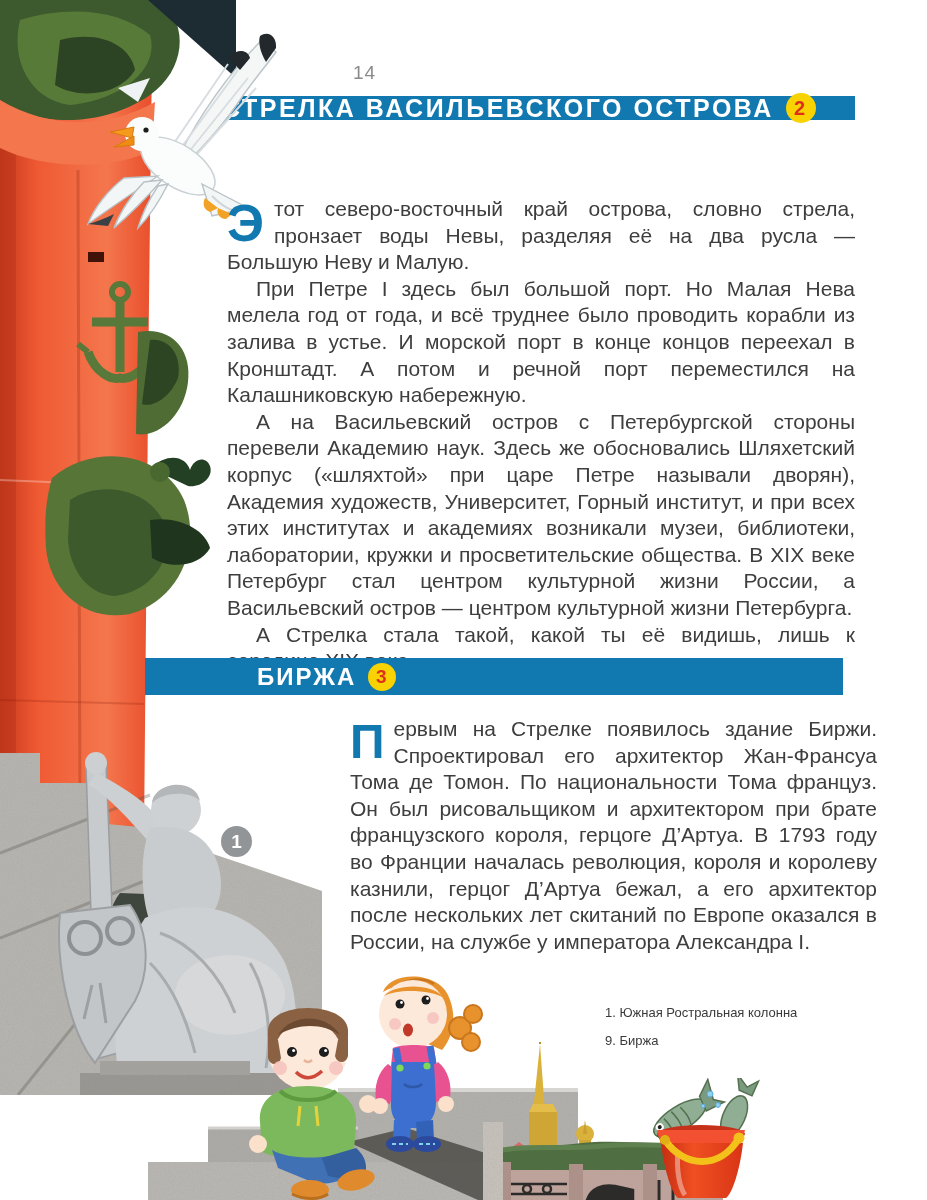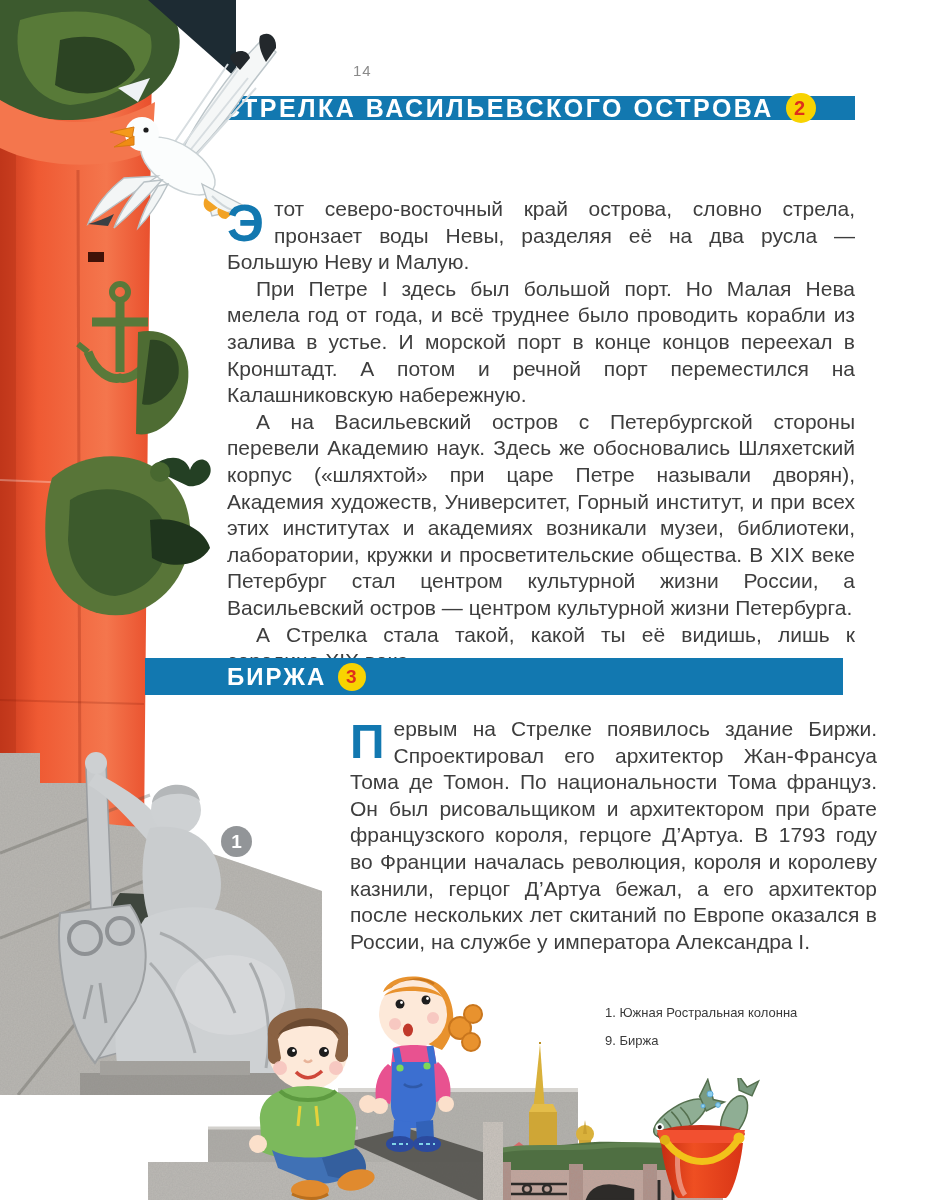--- a/index.html
+++ b/index.html
@@ -8,26 +8,26 @@
     --badge-red:#df2f1c;
     --text-color:#3e3e3e;
     --caption-color:#3a3a3a;
     --pagenum-color:#8a8a8a;
     --marker-gray:#84878a;
   }
   html,body{margin:0;padding:0;background:#e9e9e9}
   #page{position:relative;width:927px;height:1200px;background:#ffffff;overflow:hidden;
         font-family:"Liberation Sans",sans-serif;margin:0 auto}
   .art{position:absolute}
-  .pagenum{position:absolute;left:353px;top:62px;font-size:15px;color:var(--pagenum-color);letter-spacing:1px}
+  .pagenum{position:absolute;left:353px;top:62px;font-size:19px;color:var(--pagenum-color);letter-spacing:1px}
   .banner{position:absolute;background:var(--banner-blue);color:#fff;display:flex;align-items:center;
           font-weight:bold;box-sizing:border-box}
   .banner .ttl{white-space:nowrap}
   .banner-1{left:222px;top:96px;width:633px;height:24px;justify-content:flex-start;font-size:25px;letter-spacing:2.5px}
-  .banner-2{left:145px;top:658px;width:698px;height:37px;justify-content:flex-start;padding-left:82px;font-size:24px;letter-spacing:2px}
+  .banner-2{left:145px;top:658px;width:698px;height:37px;justify-content:flex-start;padding-left:112px;font-size:24px;letter-spacing:2px}
   .badge{min-width:30px;height:30px;border-radius:50%;background:var(--badge-yellow);color:var(--badge-red);
          display:flex;align-items:center;justify-content:center;font-size:20px;font-weight:bold;margin-left:12px;
          box-sizing:border-box}
   .banner-2 .badge{min-width:28px;height:28px;font-size:19px}
   .bodytext{position:absolute;color:var(--text-color);font-size:21px;line-height:26.6px;text-align:justify}
   .sec1{left:227px;top:196px;width:628px}
   .sec2{left:350px;top:716px;width:527px}
   .bodytext p{margin:0;text-indent:29px}
   .bodytext p.first{text-indent:0}
   .dropcap{float:left;font-weight:800;color:var(--banner-blue);font-size:52px;line-height:46px;margin:4px 10px 0 0}

